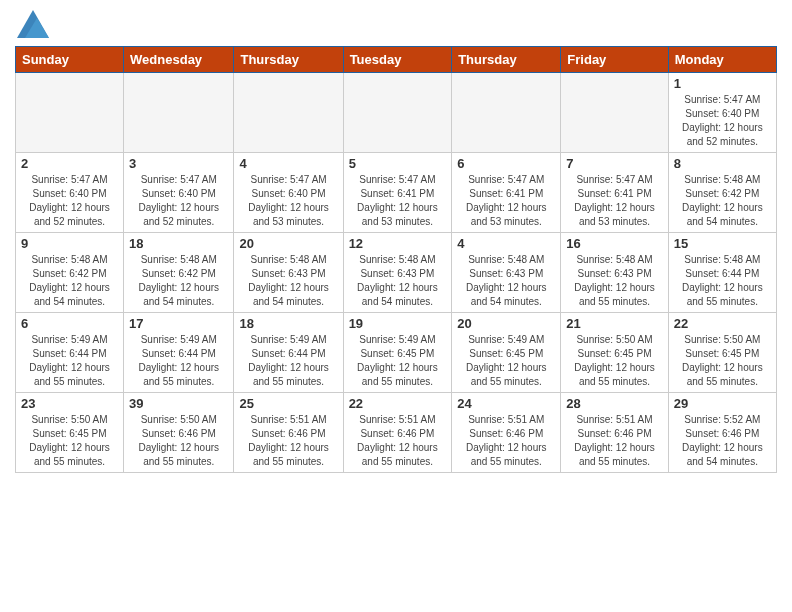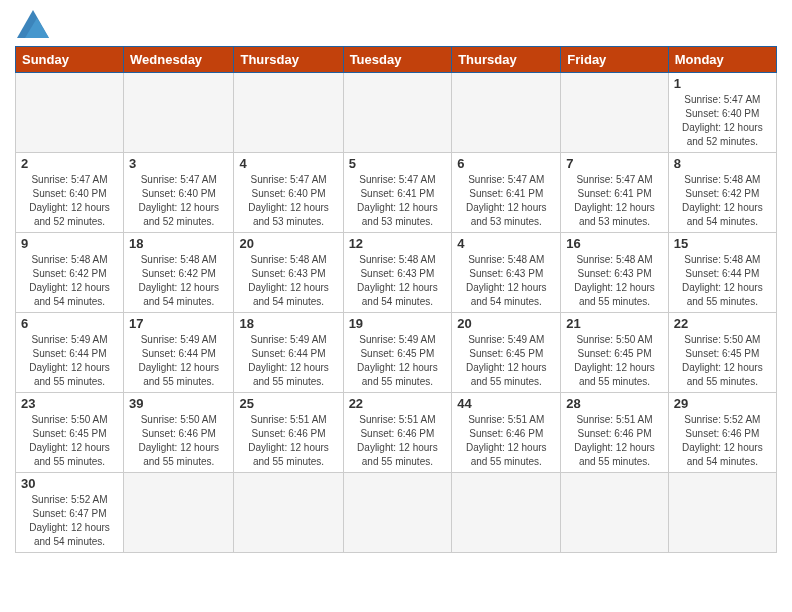--- a/index.html
+++ b/index.html
@@ -296,51 +296,36 @@
 and 55 minutes.</div>
           </td>
           <td>
             <span class="day-number">22</span>
             <div class="day-info" style="white-space: pre-line;">Sunrise: 5:51 AM
 Sunset: 6:46 PM
 Daylight: 12 hours
 and 55 minutes.</div>
           </td>
           <td>
-            <span class="day-number">44</span>
+            <span class="day-number">24</span>
             <div class="day-info" style="white-space: pre-line;">Sunrise: 5:51 AM
 Sunset: 6:46 PM
 Daylight: 12 hours
 and 55 minutes.</div>
           </td>
           <td>
             <span class="day-number">28</span>
             <div class="day-info" style="white-space: pre-line;">Sunrise: 5:51 AM
 Sunset: 6:46 PM
 Daylight: 12 hours
 and 55 minutes.</div>
           </td>
           <td>
             <span class="day-number">29</span>
             <div class="day-info" style="white-space: pre-line;">Sunrise: 5:52 AM
 Sunset: 6:46 PM
 Daylight: 12 hours
 and 54 minutes.</div>
           </td>
-        </tr>
-        <tr class="last-row">
-          <td>
-            <span class="day-number">30</span>
-            <div class="day-info" style="white-space: pre-line;">Sunrise: 5:52 AM
-Sunset: 6:47 PM
-Daylight: 12 hours
-and 54 minutes.</div>
-          </td>
-          <td class="empty"></td>
-          <td class="empty"></td>
-          <td class="empty"></td>
-          <td class="empty"></td>
-          <td class="empty"></td>
-          <td class="empty"></td>
         </tr>
       </tbody>
   </table>
 </div>
 
 </body></html>

